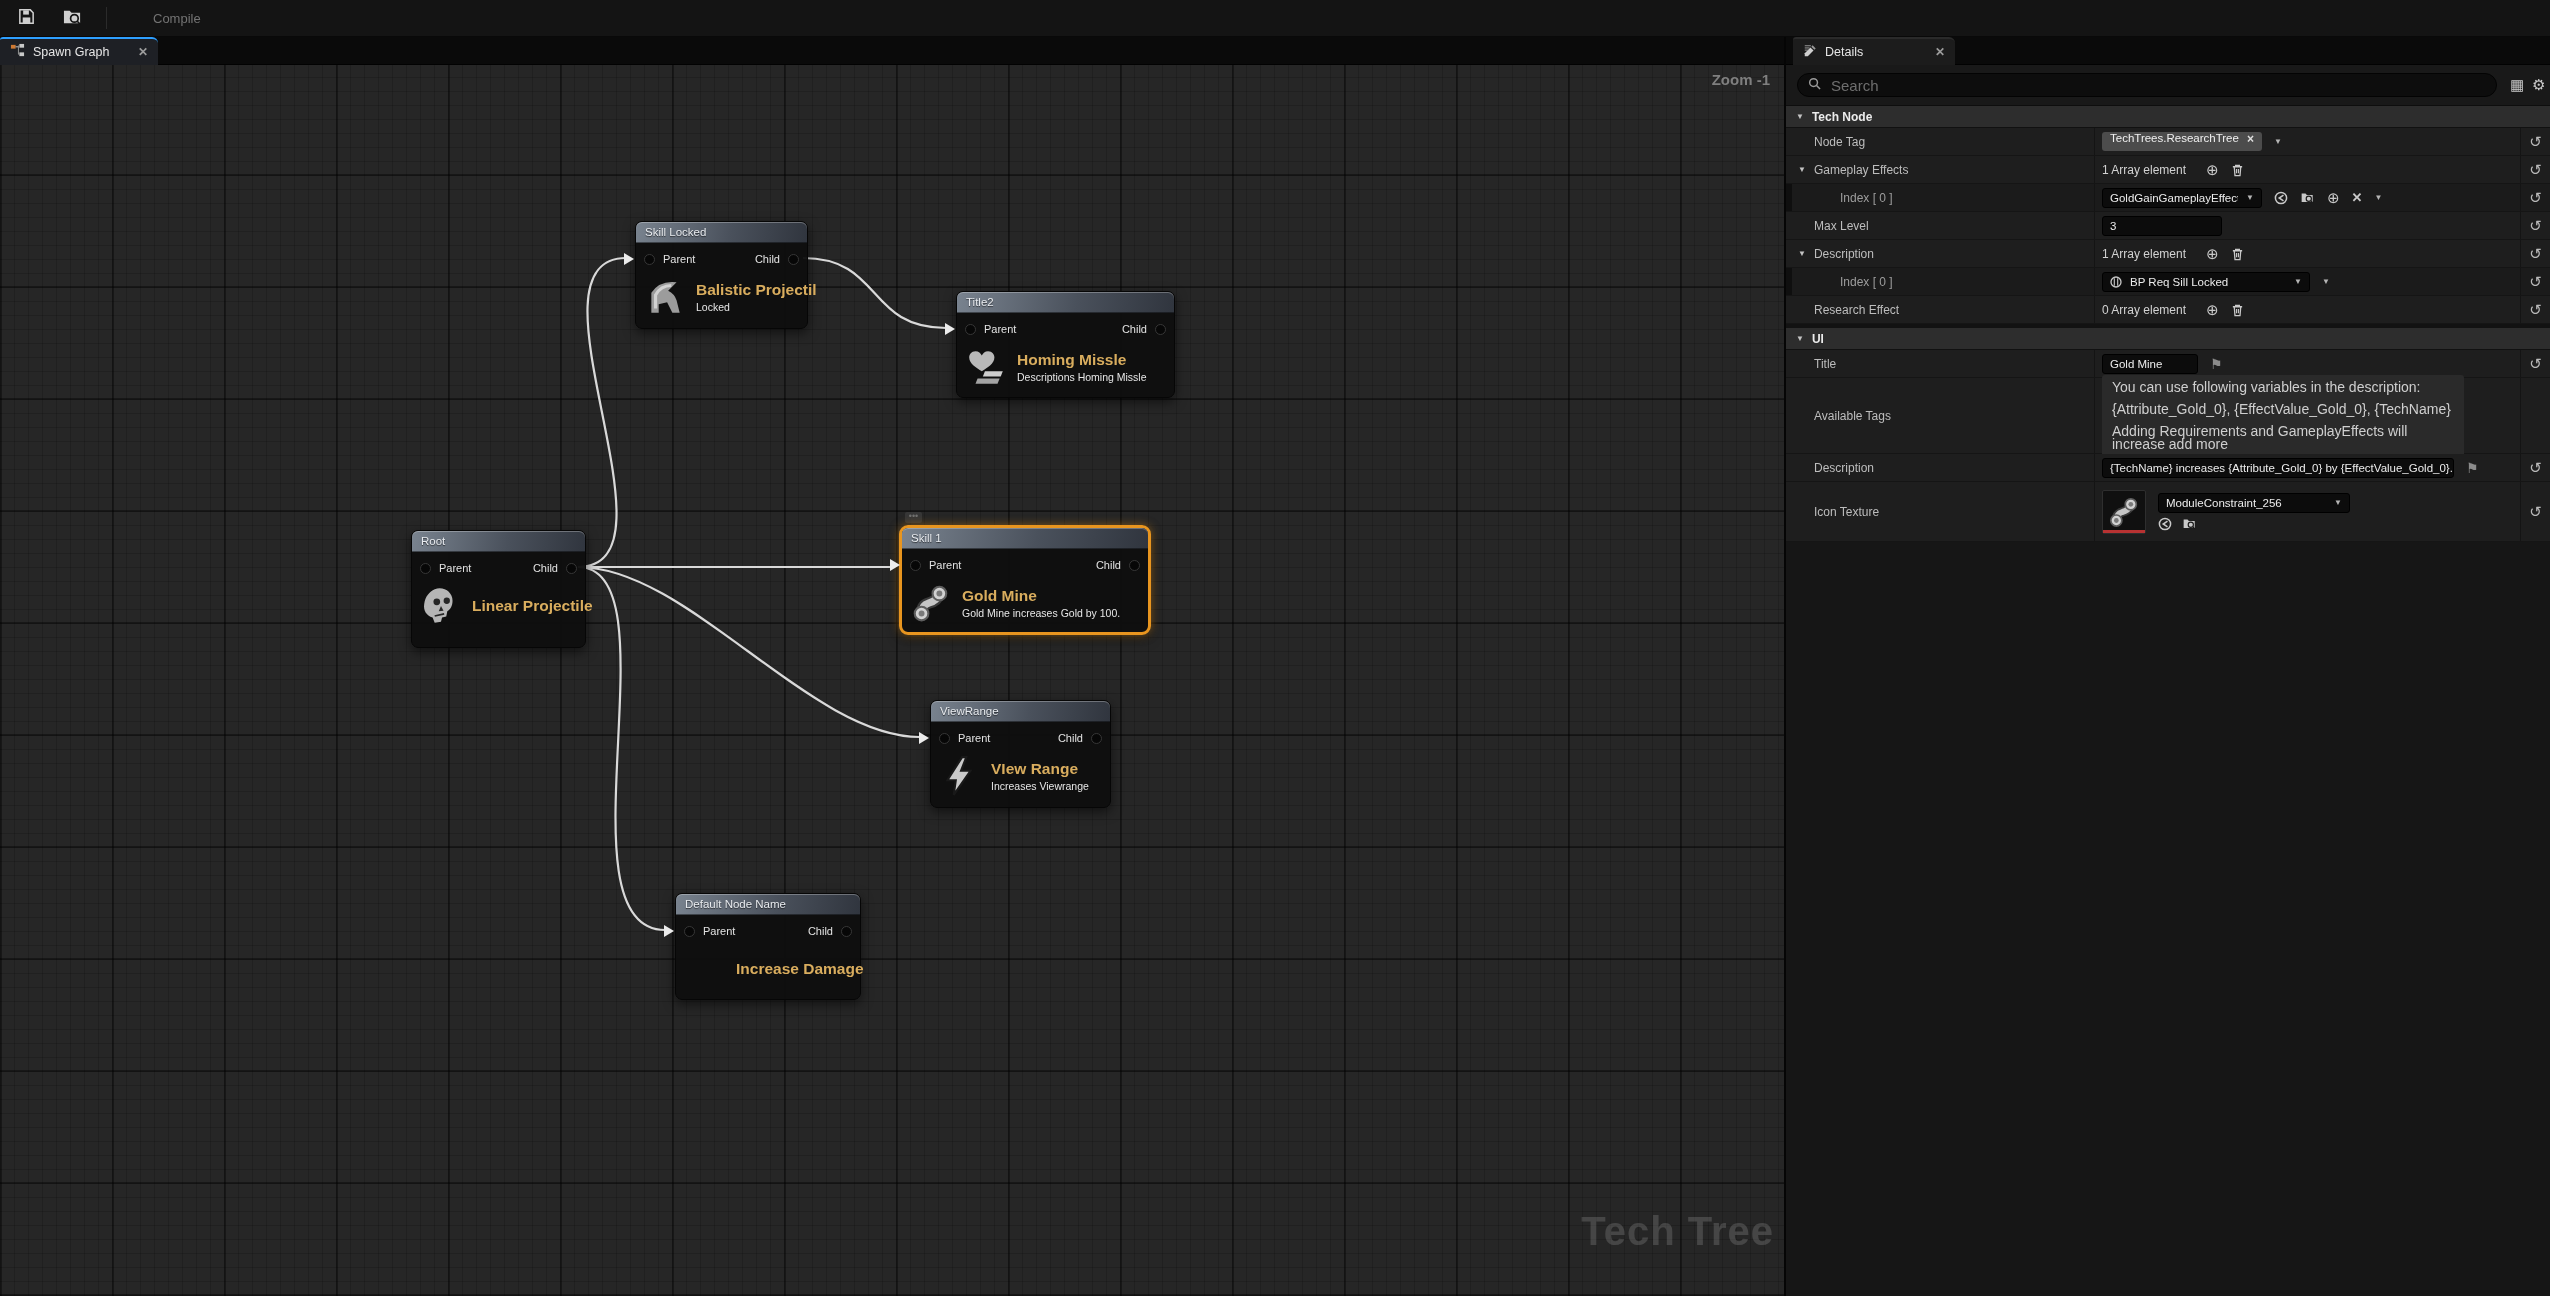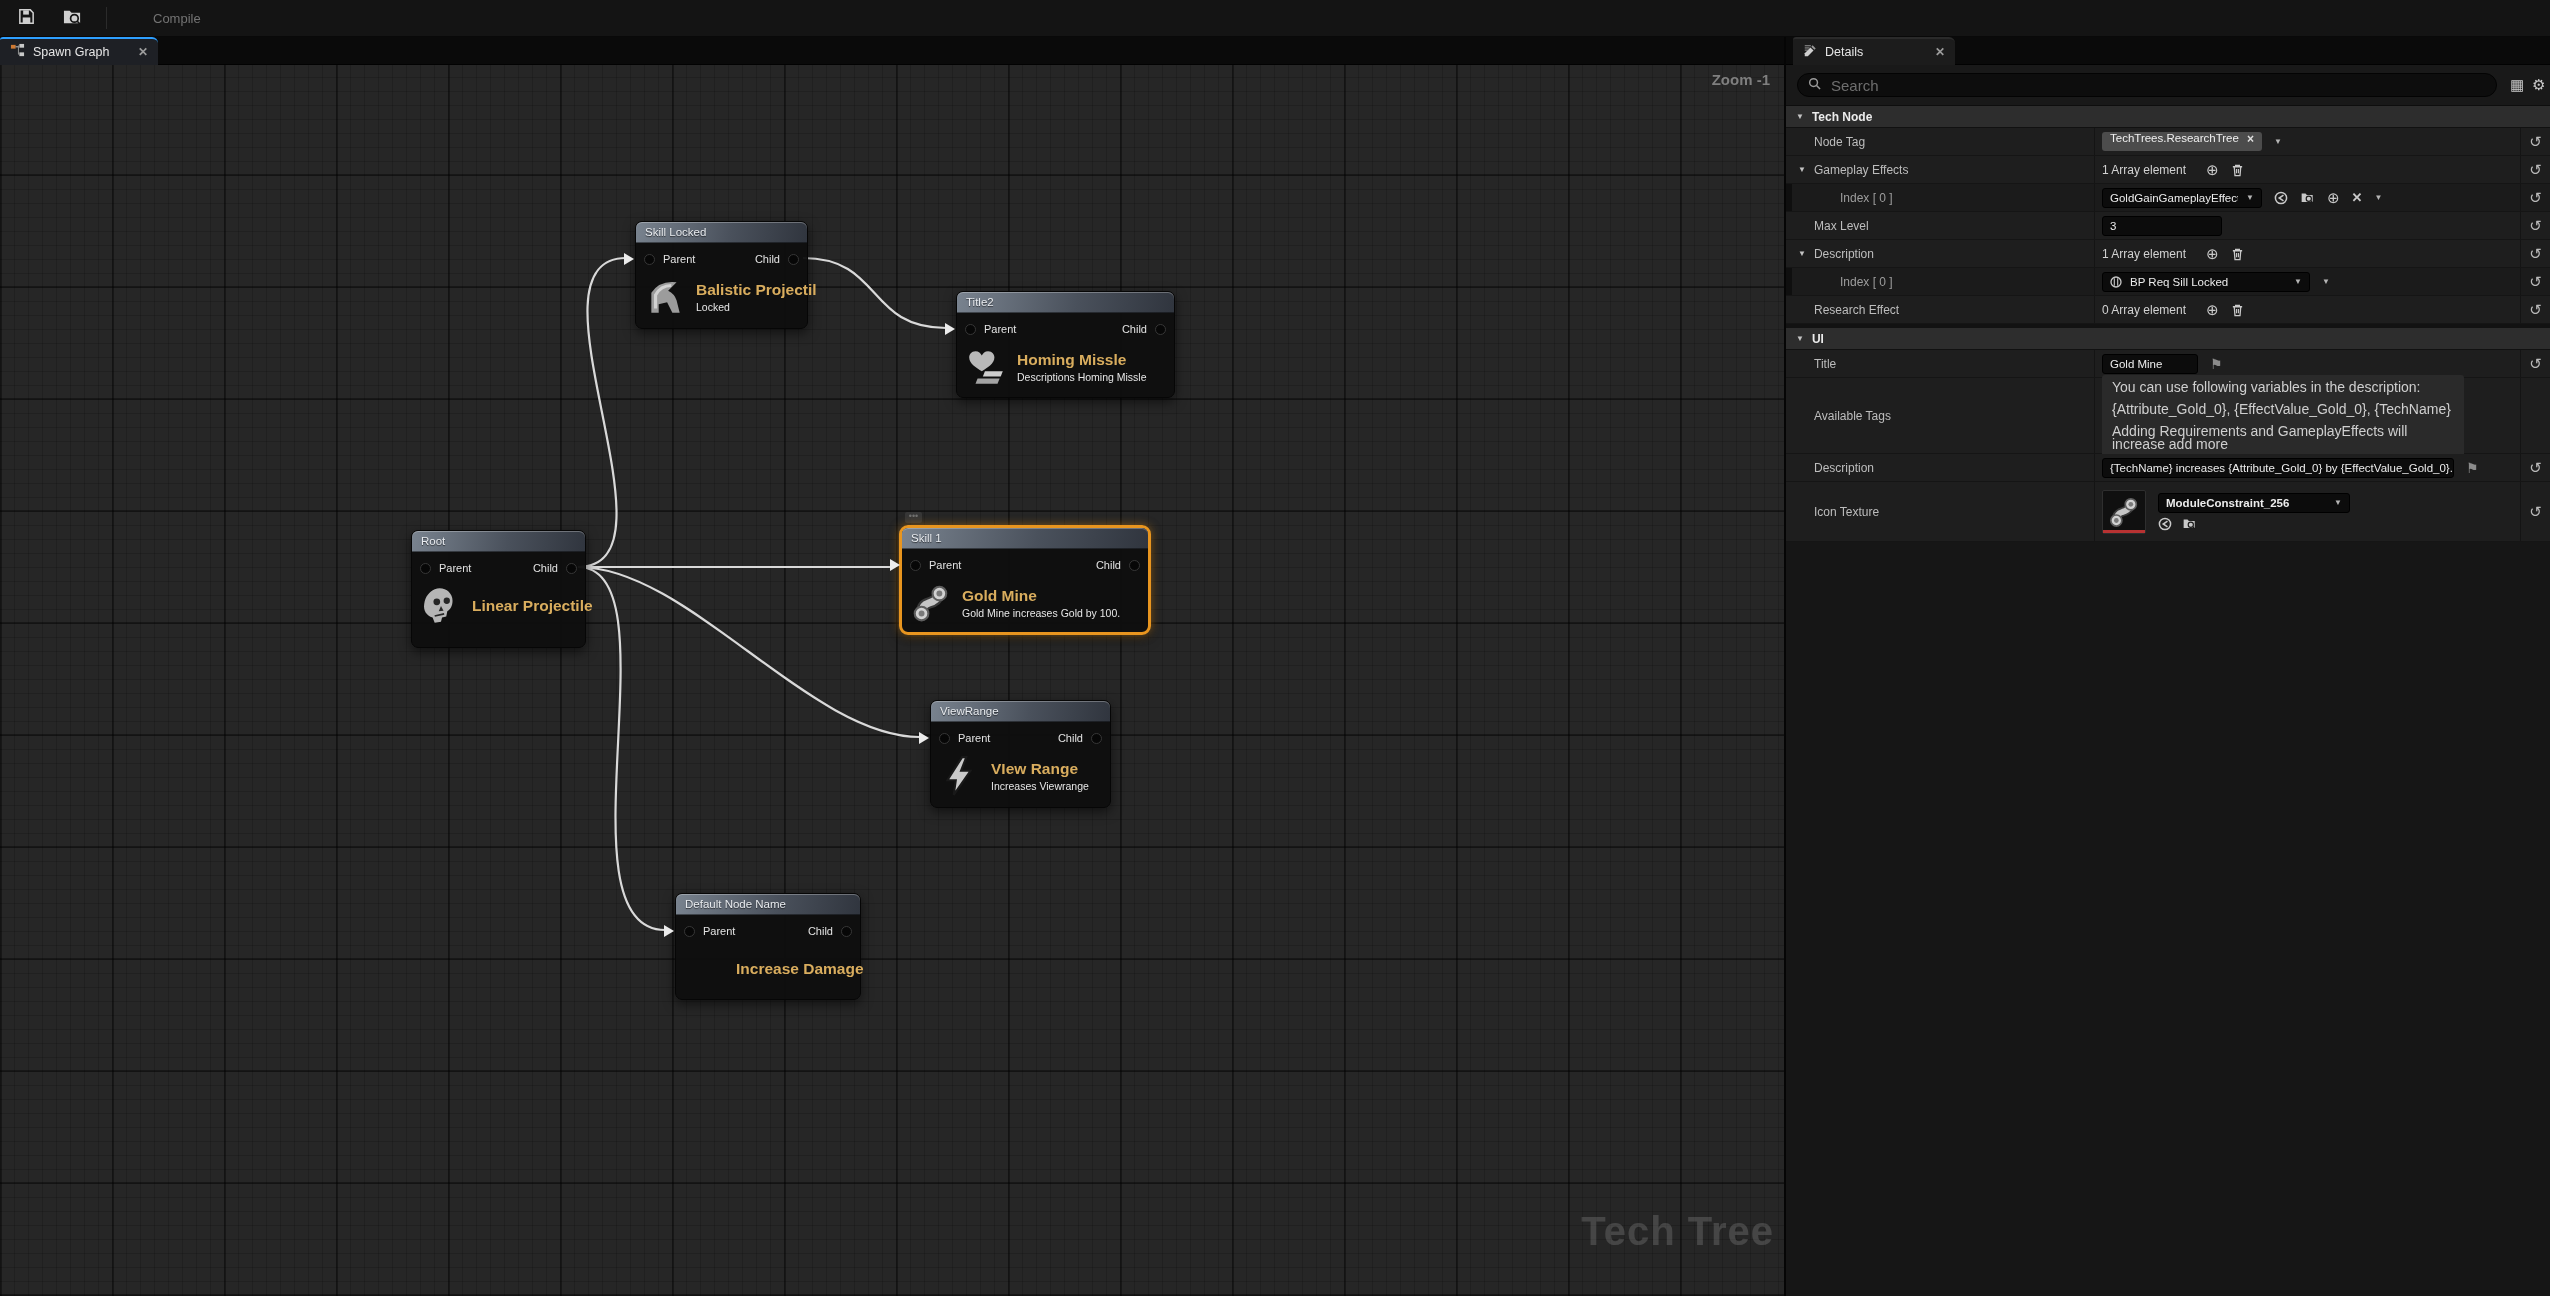--- a/index.html
+++ b/index.html
@@ -78,21 +78,21 @@
   .chev{color:#b5b5b5;font-size:8px;}
   .chip{background:#4c4c4c;border-radius:3px;height:19px;display:flex;align-items:flex-start;gap:8px;padding:0 8px;color:#f0f0f0;font-size:11.5px;}
   .chipx{color:#e0e0e0;font-weight:700;font-size:12px;}
   .arrtext{color:#d2d2d2;font-size:12px;margin-right:8px;}
   .ico{color:#c9c9c9;font-size:14px;line-height:1;display:inline-flex;align-items:center;}
   .flag{color:#8b8b8b;font-size:14px;}
   .tagsbox{background:#2a2a2a;border-radius:3px;width:362px;padding:6px 10px;color:#cfcfcf;font-size:14px;line-height:13px;}
   .tagsbox p{margin:0 0 9px 0;} .tagsbox p:last-child{margin:0;}
   .thumb{width:44px;height:44px;background:#101010;border:1px solid #2e2e2e;border-radius:2px;position:relative;flex:none;display:flex;align-items:center;justify-content:center;}
   .thumb::after{content:"";position:absolute;left:0;right:0;bottom:0;height:3px;background:#b83232;}
-  .iconcol{display:flex;flex-direction:column;gap:4px;font-weight:bold;}
+  .iconcol{display:flex;flex-direction:column;gap:4px;}
   .iconrow{display:flex;gap:10px;align-items:center;}
 </style>
 </head>
 <body>
 
 <div class="screen">
 
   <div class="toolbar">
     <div class="tbtn">
       <span>

